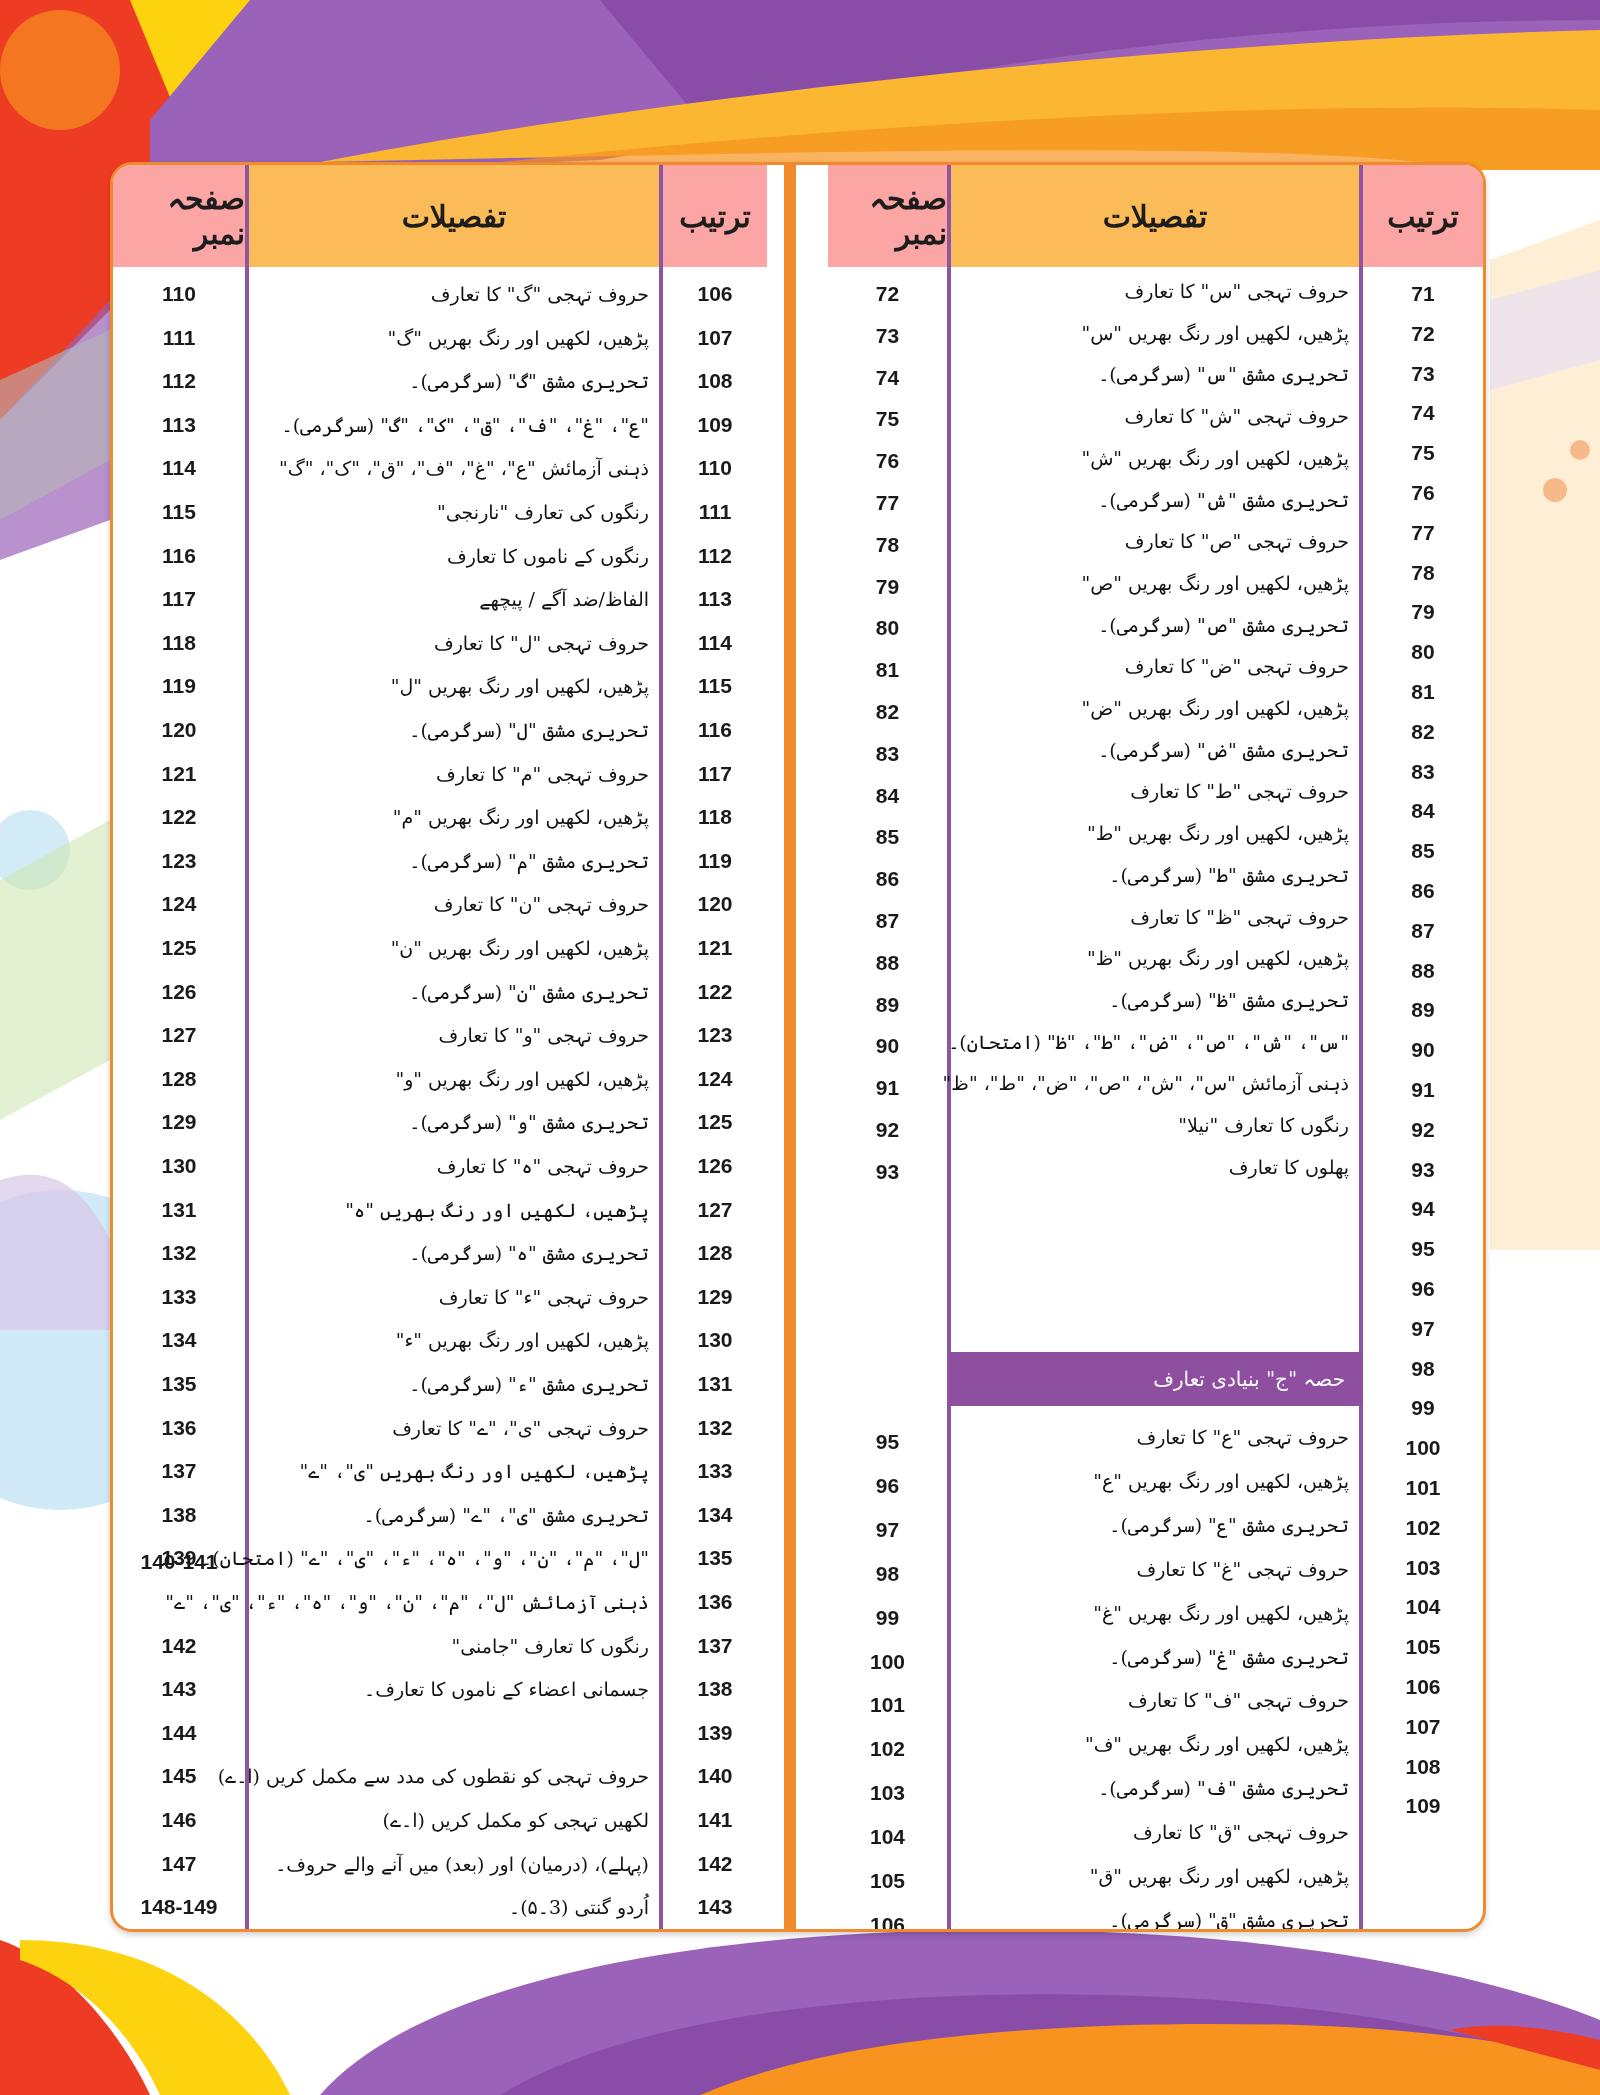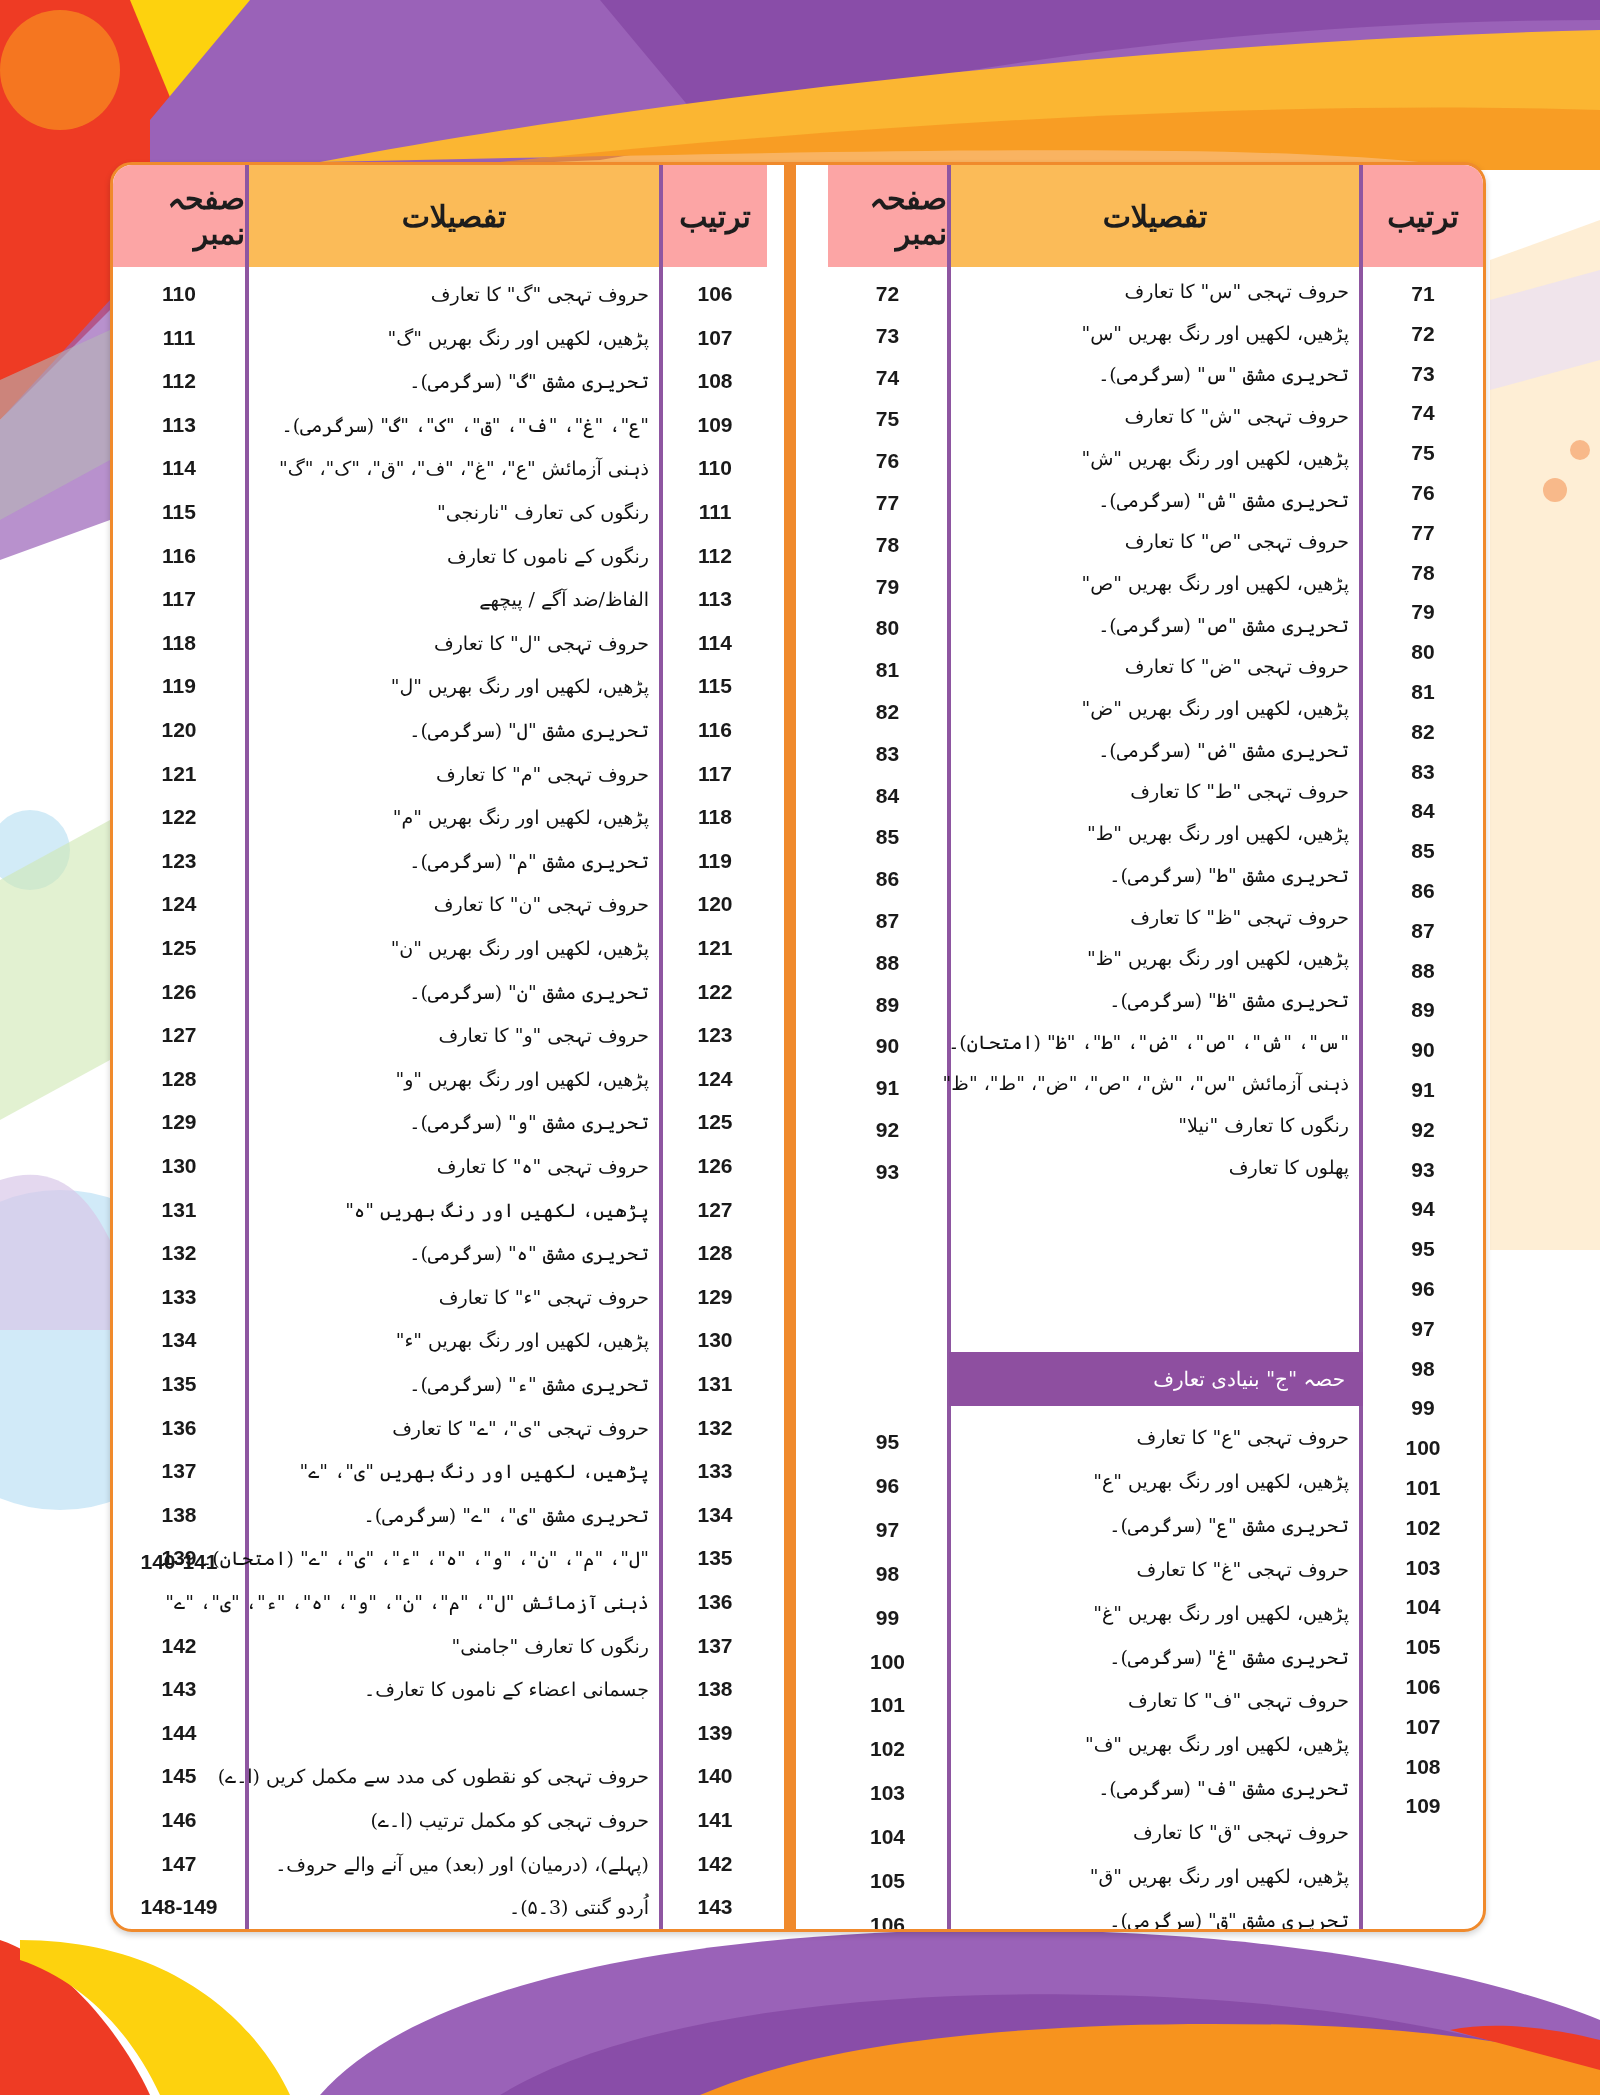--- a/index.html
+++ b/index.html
@@ -322,21 +322,21 @@
             <div class="row" style="top: 1358.6px;">
               <div class="txt">رنگوں کا تعارف "جامنی"</div>
             </div>
             <div class="row" style="top: 1402.2px;">
               <div class="txt">جسمانی اعضاء کے ناموں کا تعارف۔</div>
             </div>
             <div class="row" style="top: 1489.4px;">
               <div class="txt">حروف تہجی کو نقطوں کی مدد سے مکمل کریں (ا۔ے)</div>
             </div>
             <div class="row" style="top: 1533px;">
-              <div class="txt">حروف تہجی کو مکمل ترتیب (ا۔ے)</div>
+              <div class="txt">لکھیں تہجی کو مکمل کریں (ا۔ے)</div>
             </div>
             <div class="row" style="top: 1576.6px; justify-content: flex-end;">
               <div class="txt">(پہلے)، (درمیان) اور (بعد) میں آنے والے حروف۔</div>
             </div>
             <div class="row" style="top: 1620.2px;">
               <div class="txt">اُردو گنتی (3۔۵)۔</div>
             </div>
           </div>
       </div>
       <div class="col serial">

